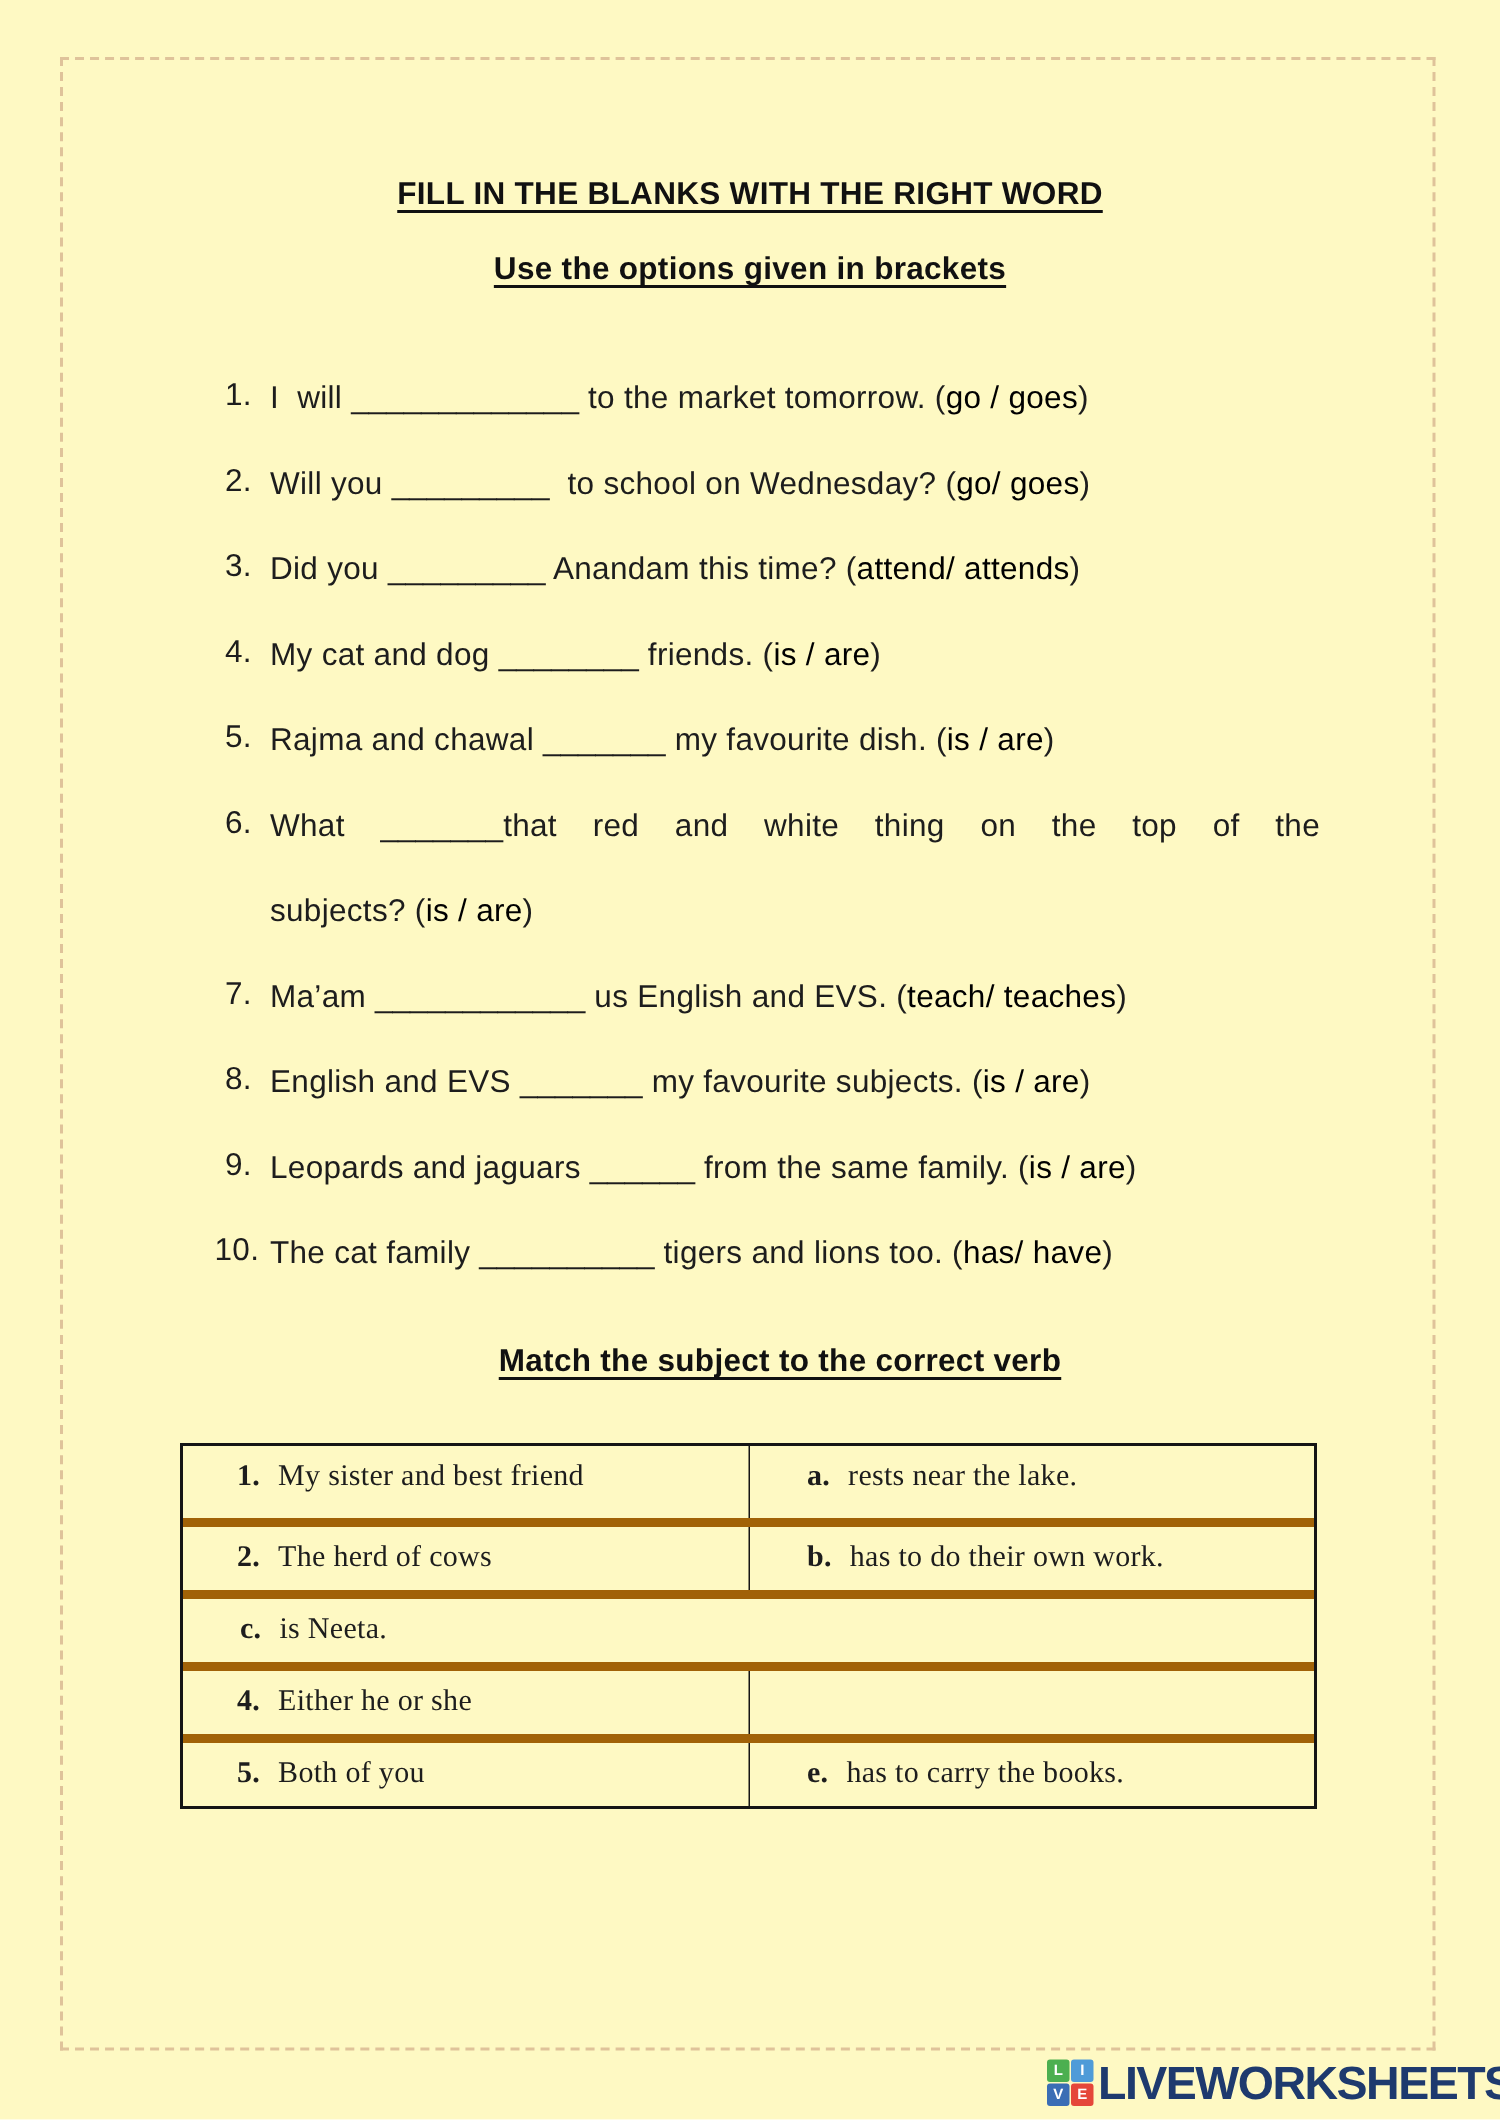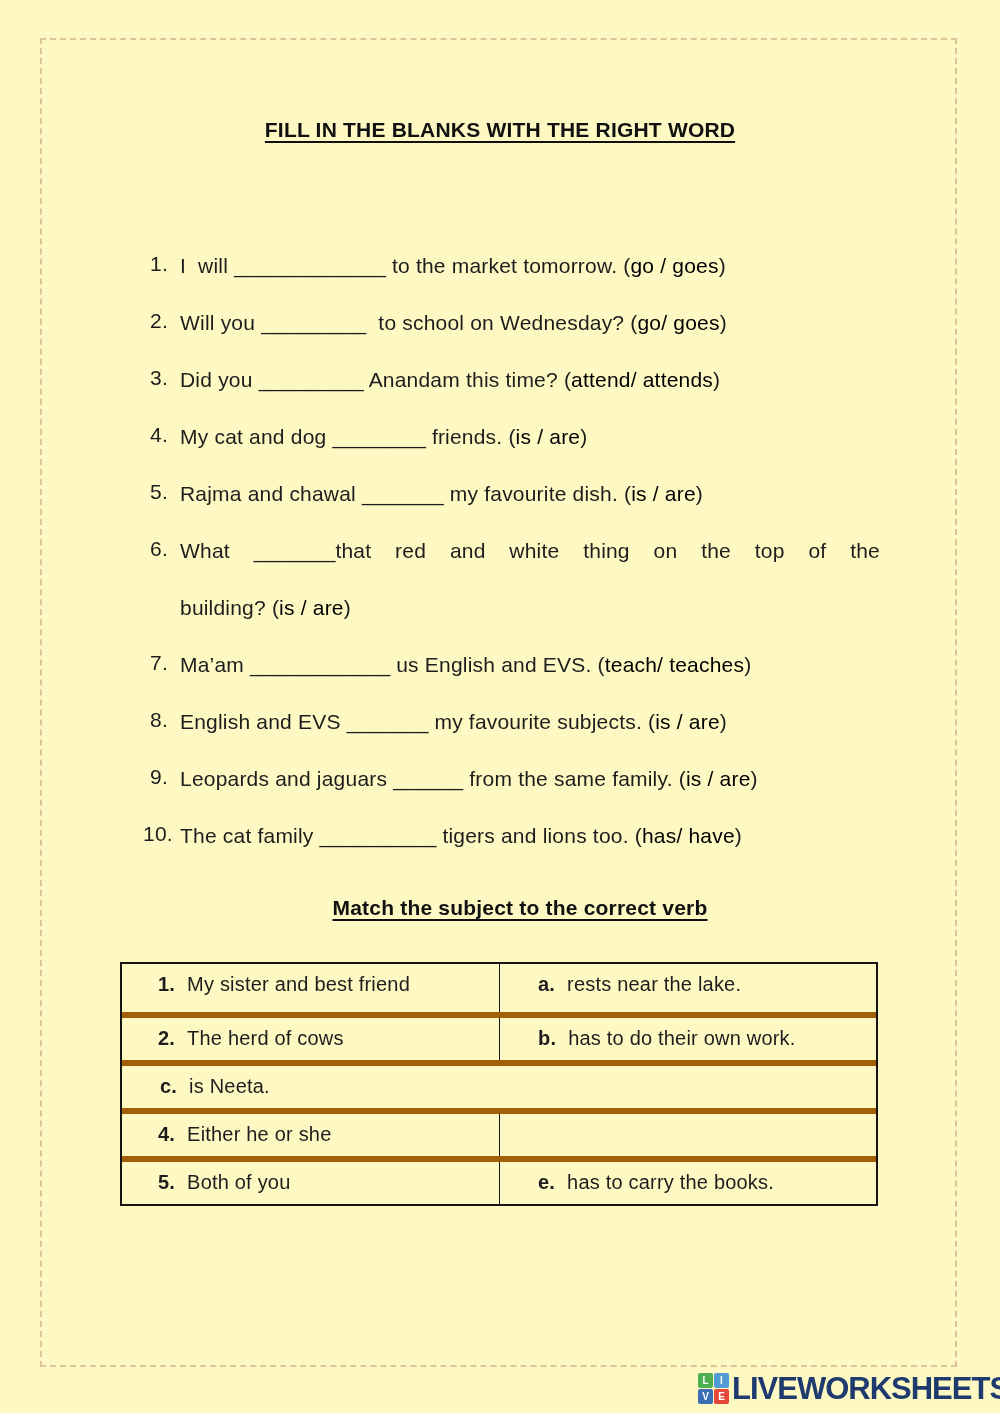--- a/index.html
+++ b/index.html
@@ -27,21 +27,21 @@
   .body { flex:1; min-width:0; }
   .line { line-height:28px; }
   .line span { white-space:pre-wrap; }
   .line-justify { text-align:justify; text-align-last:justify; }
   .line-justify span { white-space:normal; }
   .line2 { margin-top:29px; }
   .blank { letter-spacing:0; }
   .opt { font-weight:normal; color:#000; }
   .match-table {
     position:absolute; left:120px; top:962px; width:758px;
-    border:2px solid #151515; font-size:20px; letter-spacing:0.2px;
+    border:2px solid #151515; font-size:20px; letter-spacing:0.2px;font-family:Liberation Serif, serif;
   }
   .trow { display:flex; height:48px; border-top:6px solid #a16207; }
   .trow:first-child { border-top:none; }
   .tcell-left  { width:378px; flex:0 0 auto; border-right:1px solid #151515; padding:9px 6px 0 36px; }
   .tcell-right { flex:1; padding:9px 6px 0 38px; }
   .cnum { font-weight:bold; margin-right:12px; }
   .brand { position:absolute; left:698px; top:1373px; display:flex; align-items:center; }
   .brand-icon {
     width:31px; height:31px; display:grid; grid-template-columns:15px 15px;
     grid-template-rows:15px 15px; gap:1px; margin-right:3px; flex:0 0 auto;
@@ -52,20 +52,21 @@
   }
   .brand-text { font-size:31px; font-weight:bold; letter-spacing:-1px; line-height:31px; }
 </style>
 </head>
 <body>
 
 <div class="page">
   <div class="frame"></div>
 
   <div class="heading title">FILL IN THE BLANKS WITH THE RIGHT WORD</div>
+  <div class="heading subtitle">Use the options given in brackets</div>
 
   <div class="items">
     <div class="item">
         <span class="num">1.</span>
         <div class="body">
           <div class="line"><span>I  will </span><span class="blank">_____________</span><span> to the market tomorrow. </span><span class="paren">(</span><span class="opt">go / goes</span><span class="paren">)</span></div>
         </div>
       </div>
     <div class="item">
         <span class="num">2.</span>
@@ -88,21 +89,21 @@
     <div class="item">
         <span class="num">5.</span>
         <div class="body">
           <div class="line"><span>Rajma and chawal </span><span class="blank">_______</span><span> my favourite dish. </span><span class="paren">(</span><span class="opt">is / are</span><span class="paren">)</span></div>
         </div>
       </div>
     <div class="item">
         <span class="num">6.</span>
         <div class="body">
           <div class="line line-justify"><span>What </span><span class="blank">_______</span><span>that red and white thing on the top of the</span></div>
-          <div class="line line2"><span>building? </span><span class="paren">(</span><span class="opt">is / are</span><span class="paren">)</span></div>
+          <div class="line line2"><span>subjects? </span><span class="paren">(</span><span class="opt">is / are</span><span class="paren">)</span></div>
         </div>
       </div>
     <div class="item">
         <span class="num">7.</span>
         <div class="body">
           <div class="line"><span>Ma’am </span><span class="blank">____________</span><span> us English and EVS. </span><span class="paren">(</span><span class="opt">teach/ teaches</span><span class="paren">)</span></div>
         </div>
       </div>
     <div class="item">
         <span class="num">8.</span>

